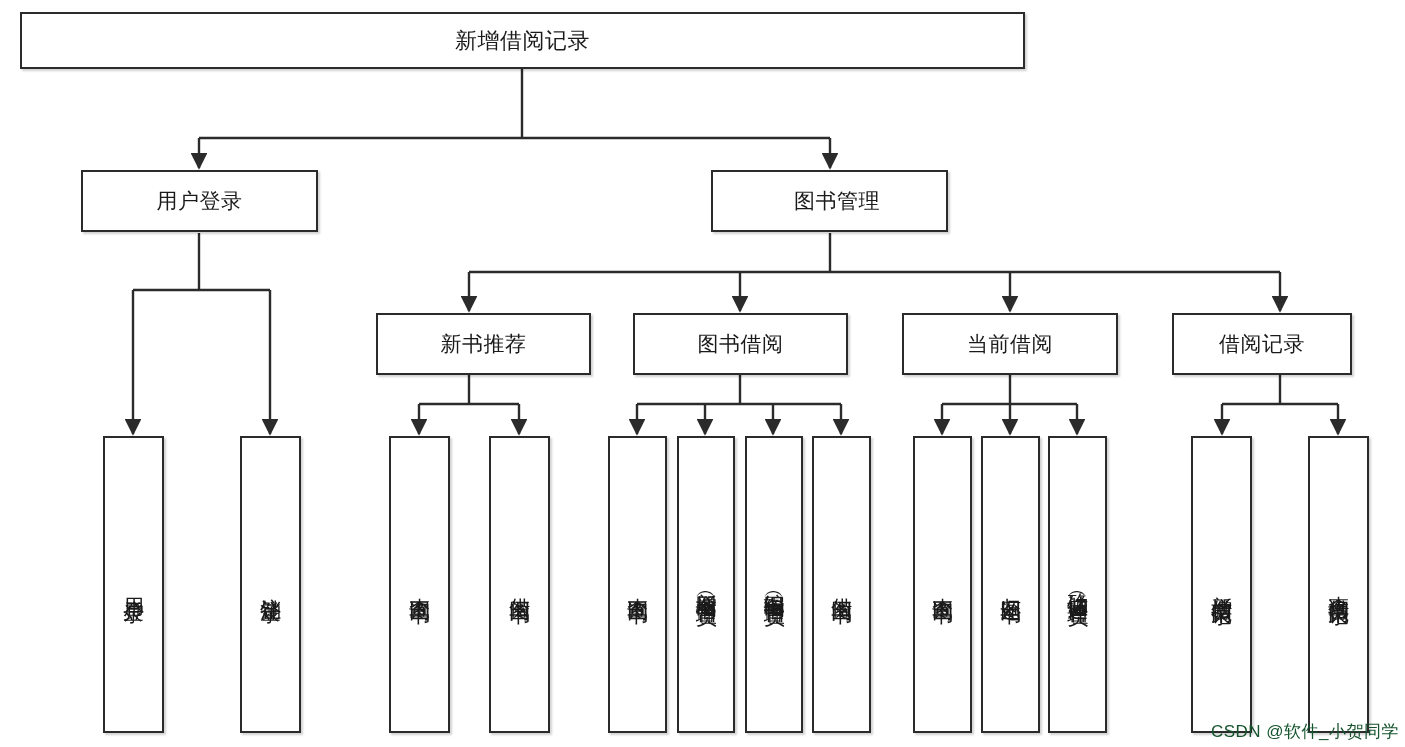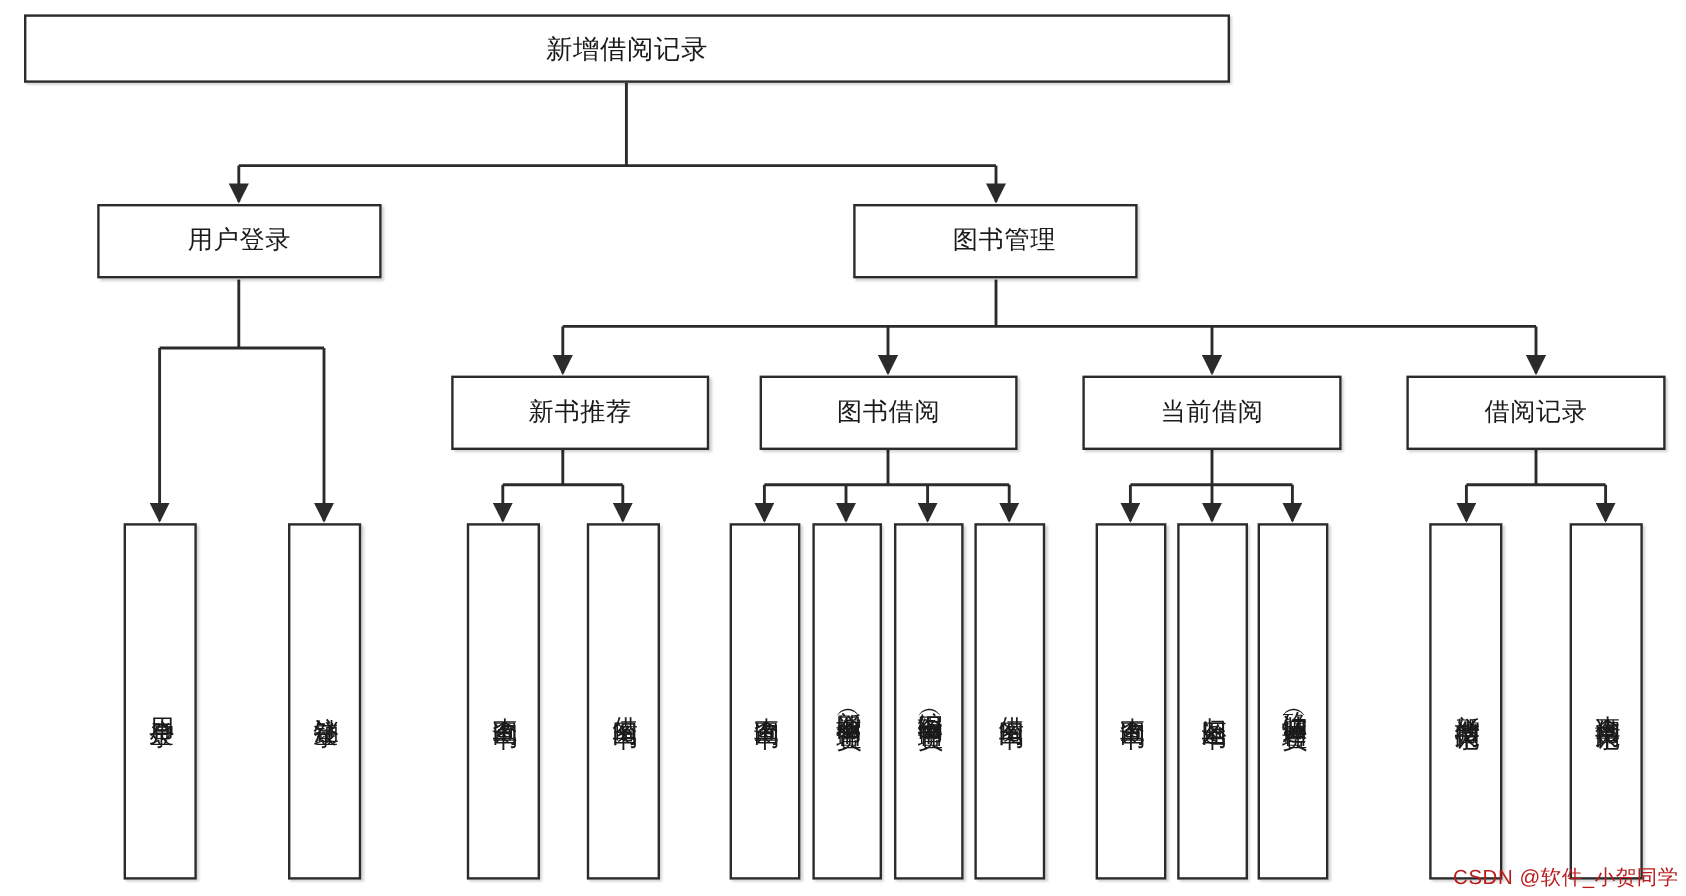--- a/index.html
+++ b/index.html
@@ -65,21 +65,21 @@
     line-height: 1.08;
     letter-spacing: 2px;
     white-space: nowrap;
     max-height: 100%;
   }
   #watermark {
     position: absolute;
     right: 6px;
     bottom: 4px;
     font-size: 17px;
-    color: #b91c1c;
+    color: #14532d;
     letter-spacing: 0.5px;
     z-index: 5;
     white-space: nowrap;
     font-family: "Liberation Sans", "DejaVu Sans", sans-serif;
   }
 </style>
 </head>
 <body>
 
 <div id="diagram-root">
@@ -147,21 +147,21 @@
 
   <div class="node horiz" style="left:362px; top:313px; width:215px; height:62px;margin-left:14px;">
     <span class="node-label">新书推荐</span>
   </div>
   <div class="node horiz" style="left:902px; top:313px; width:216px; height:62px;">
     <span class="node-label">当前借阅</span>
   </div>
   <div class="node horiz" style="left:633px; top:313px; width:215px; height:62px;">
     <span class="node-label">图书借阅</span>
   </div>
-  <div class="node horiz" style="left:1172px; top:313px; width:216px; height:62px;">
+  <div class="node horiz" style="left:1172px; top:313px; width:180px; height:62px;">
     <span class="node-label">借阅记录</span>
   </div>
 
   <div class="node vert" style="left:103px; top:436px; width:61px; height:297px;">
     <span class="node-label">用户登录</span>
   </div>
   <div class="node vert" style="left:240px; top:436px; width:61px; height:297px;">
     <span class="node-label">注销登录</span>
   </div>
 

